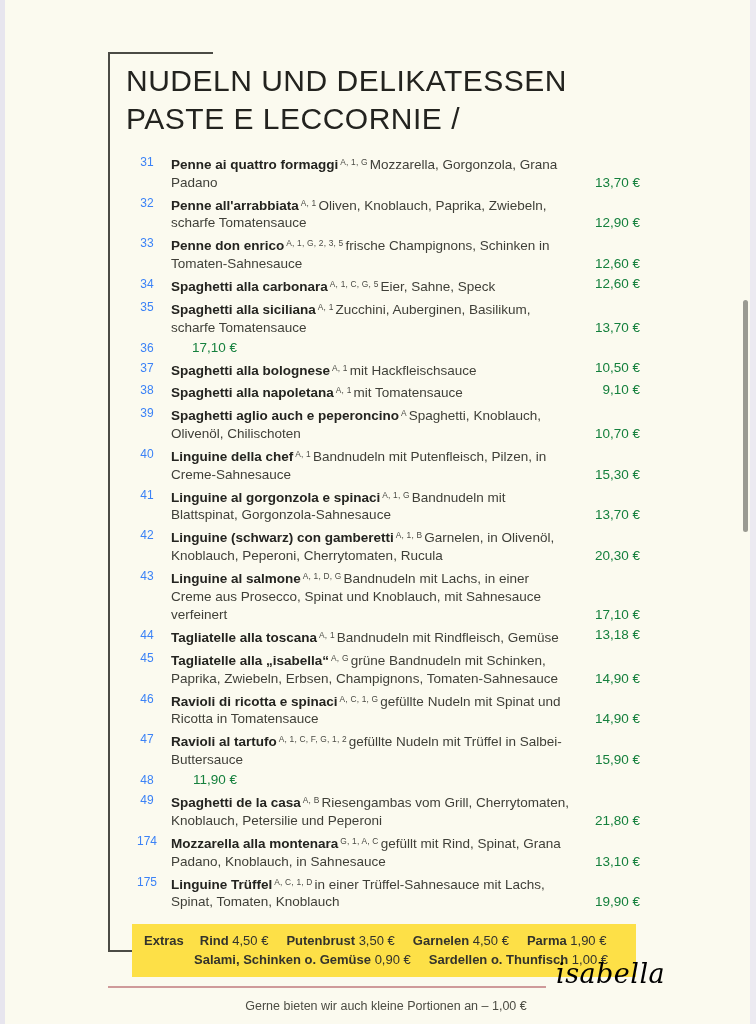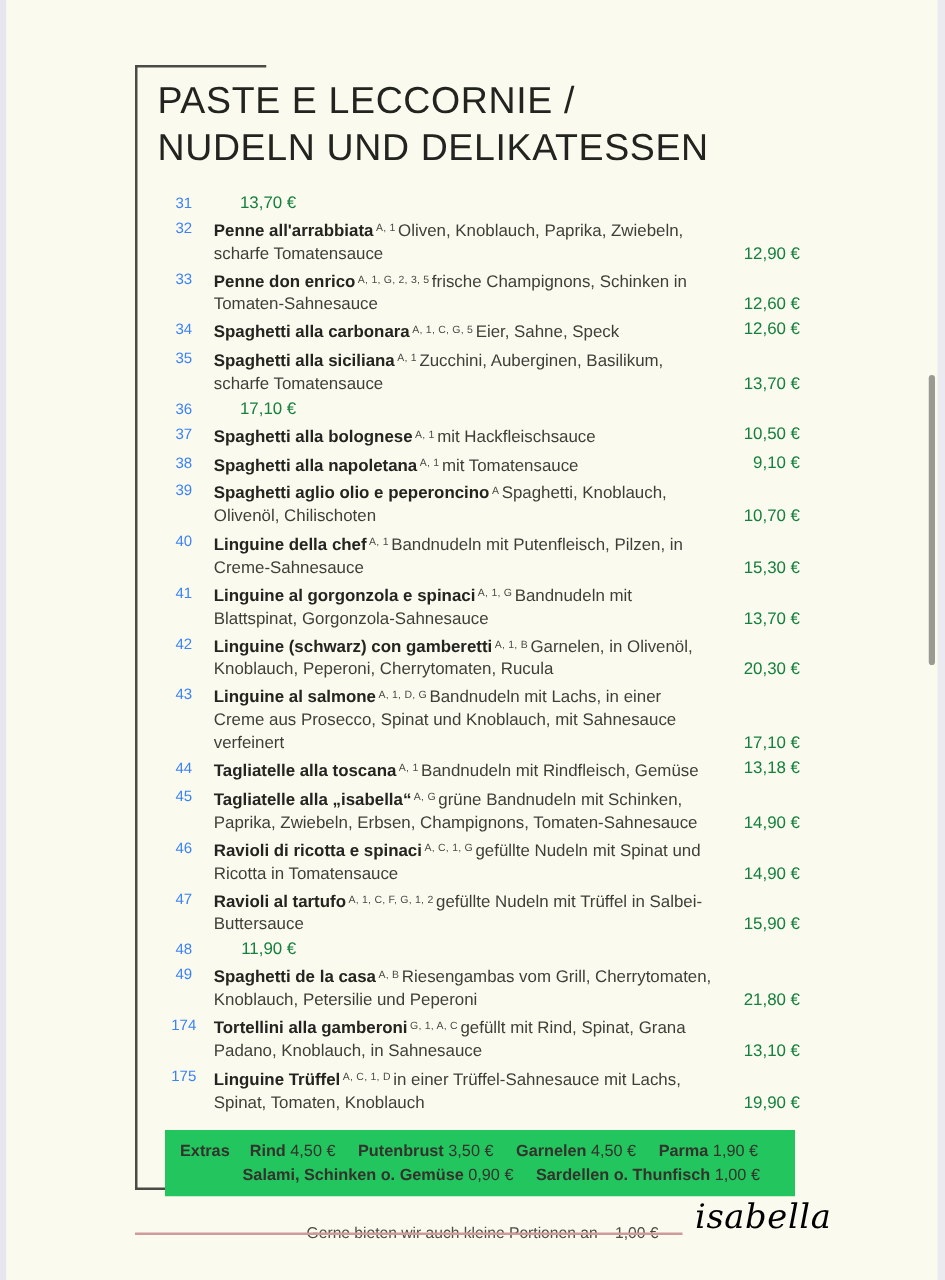--- a/index.html
+++ b/index.html
@@ -141,21 +141,21 @@
     white-space: nowrap;
     font-family: "Liberation Sans", sans-serif;
   }
   .item.one-line .item-price { align-self: flex-start; }
 
   
   .extras-box {
     margin-top: 13px;
     margin-left: 6px;
     width: 504px;
-    background: #22c55e;
+    background: #fde047;
     padding: 7px 10px 8px 10px;
     box-sizing: border-box;
   }
   .extras-row {
     font-size: 13px;
     line-height: 19px;
     color: #33332c;
     white-space: nowrap;
     font-family: "Liberation Sans", sans-serif;
   }
@@ -207,27 +207,30 @@
   <div class="edge-strip-right"></div>
   <div class="scrollbar-thumb"></div>
 
   <div class="frame-top"></div>
   <div class="frame-left"></div>
   <div class="frame-bottom"></div>
 
   <div class="content">
 
     <h1 class="menu-title">
+      <span class="line">NUDELN UND DELIKATESSEN</span>
       <span class="line">PASTE E LECCORNIE /</span>
-      <span class="line">NUDELN UND DELIKATESSEN</span>
     </h1>
 
     <div class="items" id="items-list">
         <div class="item">
           <div class="item-num">31</div>
+          <div class="item-body">
+            <div class="item-text"><span class="item-name">Penne ai quattro formaggi</span><span class="allerg">A, 1, G</span><span class="desc">Mozzarella, Gorgonzola, Grana Padano</span></div>
+          </div>
           <div class="item-price">13,70 €</div>
         </div>
         <div class="item">
           <div class="item-num">32</div>
           <div class="item-body">
             <div class="item-text"><span class="item-name">Penne all'arrabbiata</span><span class="allerg">A, 1</span><span class="desc">Oliven, Knoblauch, Paprika, Zwiebeln, scharfe Tomatensauce</span></div>
           </div>
           <div class="item-price">12,90 €</div>
         </div>
         <div class="item">
@@ -265,21 +268,21 @@
         <div class="item one-line">
           <div class="item-num">38</div>
           <div class="item-body">
             <div class="item-text"><span class="item-name">Spaghetti alla napoletana</span><span class="allerg">A, 1</span><span class="desc">mit Tomatensauce</span></div>
           </div>
           <div class="item-price">9,10 €</div>
         </div>
         <div class="item">
           <div class="item-num">39</div>
           <div class="item-body">
-            <div class="item-text"><span class="item-name">Spaghetti aglio olio e peperoncino</span><span class="allerg">A</span><span class="desc">Spaghetti, Knoblauch, Olivenöl, Chilischoten</span></div>
+            <div class="item-text"><span class="item-name">Spaghetti aglio auch e peperoncino</span><span class="allerg">A</span><span class="desc">Spaghetti, Knoblauch, Olivenöl, Chilischoten</span></div>
           </div>
           <div class="item-price">10,70 €</div>
         </div>
         <div class="item">
           <div class="item-num">40</div>
           <div class="item-body">
             <div class="item-text"><span class="item-name">Linguine della chef</span><span class="allerg">A, 1</span><span class="desc">Bandnudeln mit Putenfleisch, Pilzen, in Creme-Sahnesauce</span></div>
           </div>
           <div class="item-price">15,30 €</div>
         </div>
@@ -339,21 +342,21 @@
         <div class="item">
           <div class="item-num">49</div>
           <div class="item-body">
             <div class="item-text"><span class="item-name">Spaghetti de la casa</span><span class="allerg">A, B</span><span class="desc">Riesengambas vom Grill, Cherrytomaten, Knoblauch, Petersilie und Peperoni</span></div>
           </div>
           <div class="item-price">21,80 €</div>
         </div>
         <div class="item">
           <div class="item-num">174</div>
           <div class="item-body">
-            <div class="item-text"><span class="item-name">Tortellini alla gamberoni</span><span class="allerg">G, 1, A, C</span><span class="desc">gefüllt mit Rind, Spinat, Grana Padano, Knoblauch, in Sahnesauce</span></div>
+            <div class="item-text"><span class="item-name">Mozzarella alla montenara</span><span class="allerg">G, 1, A, C</span><span class="desc">gefüllt mit Rind, Spinat, Grana Padano, Knoblauch, in Sahnesauce</span></div>
           </div>
           <div class="item-price">13,10 €</div>
         </div>
         <div class="item">
           <div class="item-num">175</div>
           <div class="item-body">
             <div class="item-text"><span class="item-name">Linguine Trüffel</span><span class="allerg">A, C, 1, D</span><span class="desc">in einer Trüffel-Sahnesauce mit Lachs, Spinat, Tomaten, Knoblauch</span></div>
           </div>
           <div class="item-price">19,90 €</div>
         </div>

